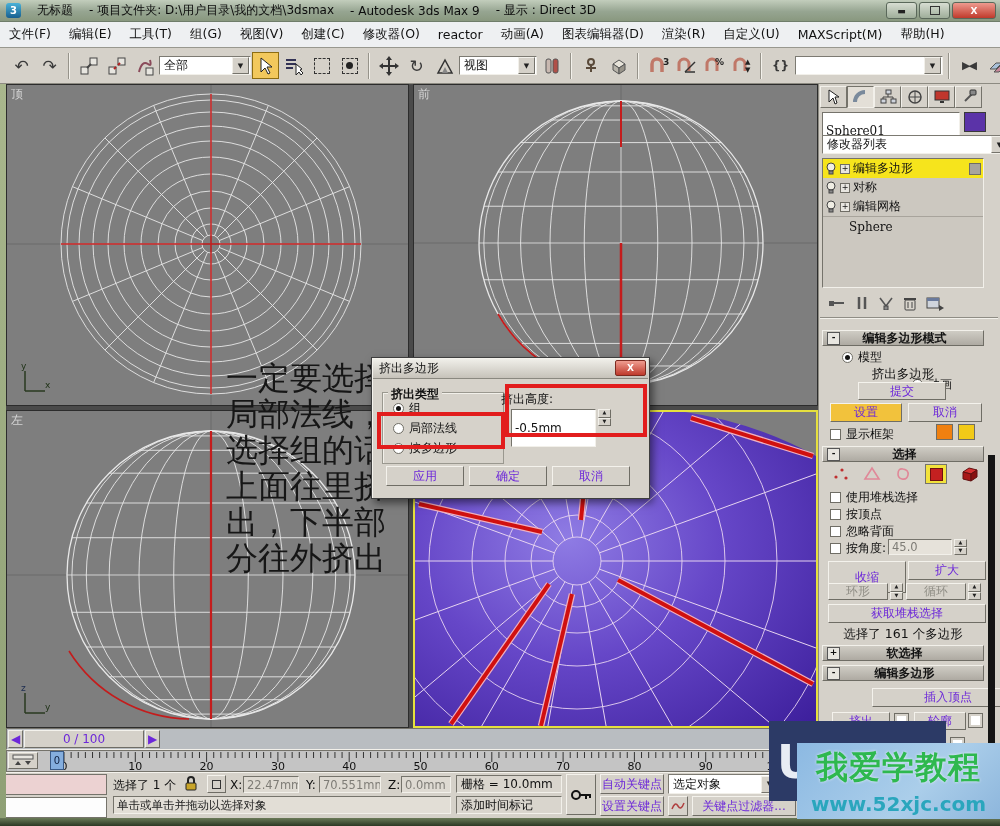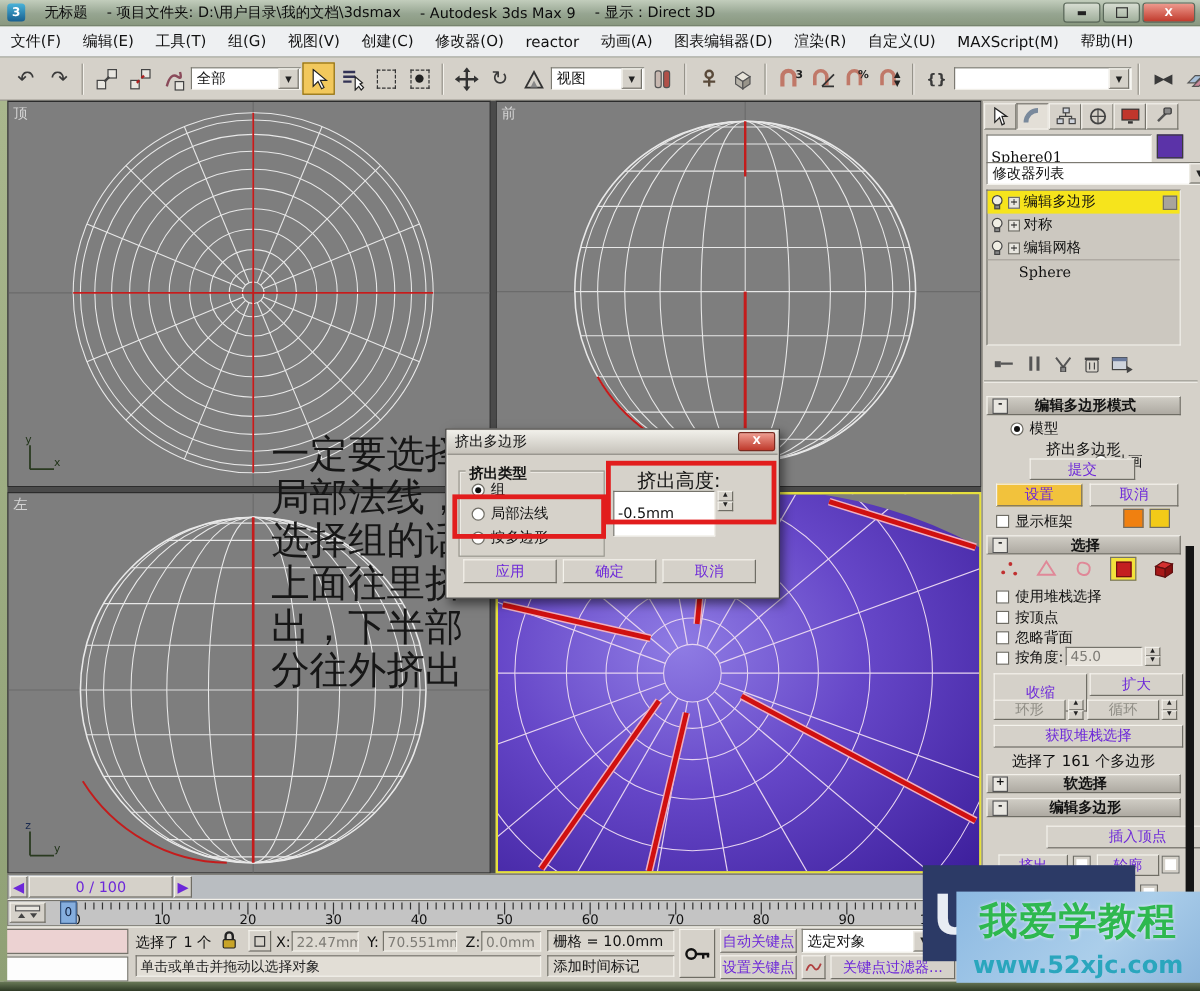--- a/index.html
+++ b/index.html
@@ -885,21 +885,21 @@
       <span>组</span>
     </div>
   <div class="lblrow abs" style="left:21px;top:62px;">
       <span class="radio"></span>
       <span>局部法线</span>
     </div>
   <div class="lblrow abs" style="left:21px;top:82px;">
       <span class="radio"></span>
       <span>按多边形</span>
     </div>
-  <div class="abs" style="left:159px;top:33px;font-size:16px;">挤出高度:</div>
+  <div class="abs" style="left:129px;top:33px;font-size:12px;">挤出高度:</div>
   <div class="abs field" style="left:139px;top:51px;width:85px;height:17px;">
       <span>-0.5mm</span>
     </div>
   <div class="abs spin" style="left:226px;top:51px;height:17px;">
       <b>▲</b>
       <b>▼</b>
     </div>
   <div class="abs btn" style="left:14px;top:108px;width:78px;height:20px;">
       <span>应用</span>
     </div>

